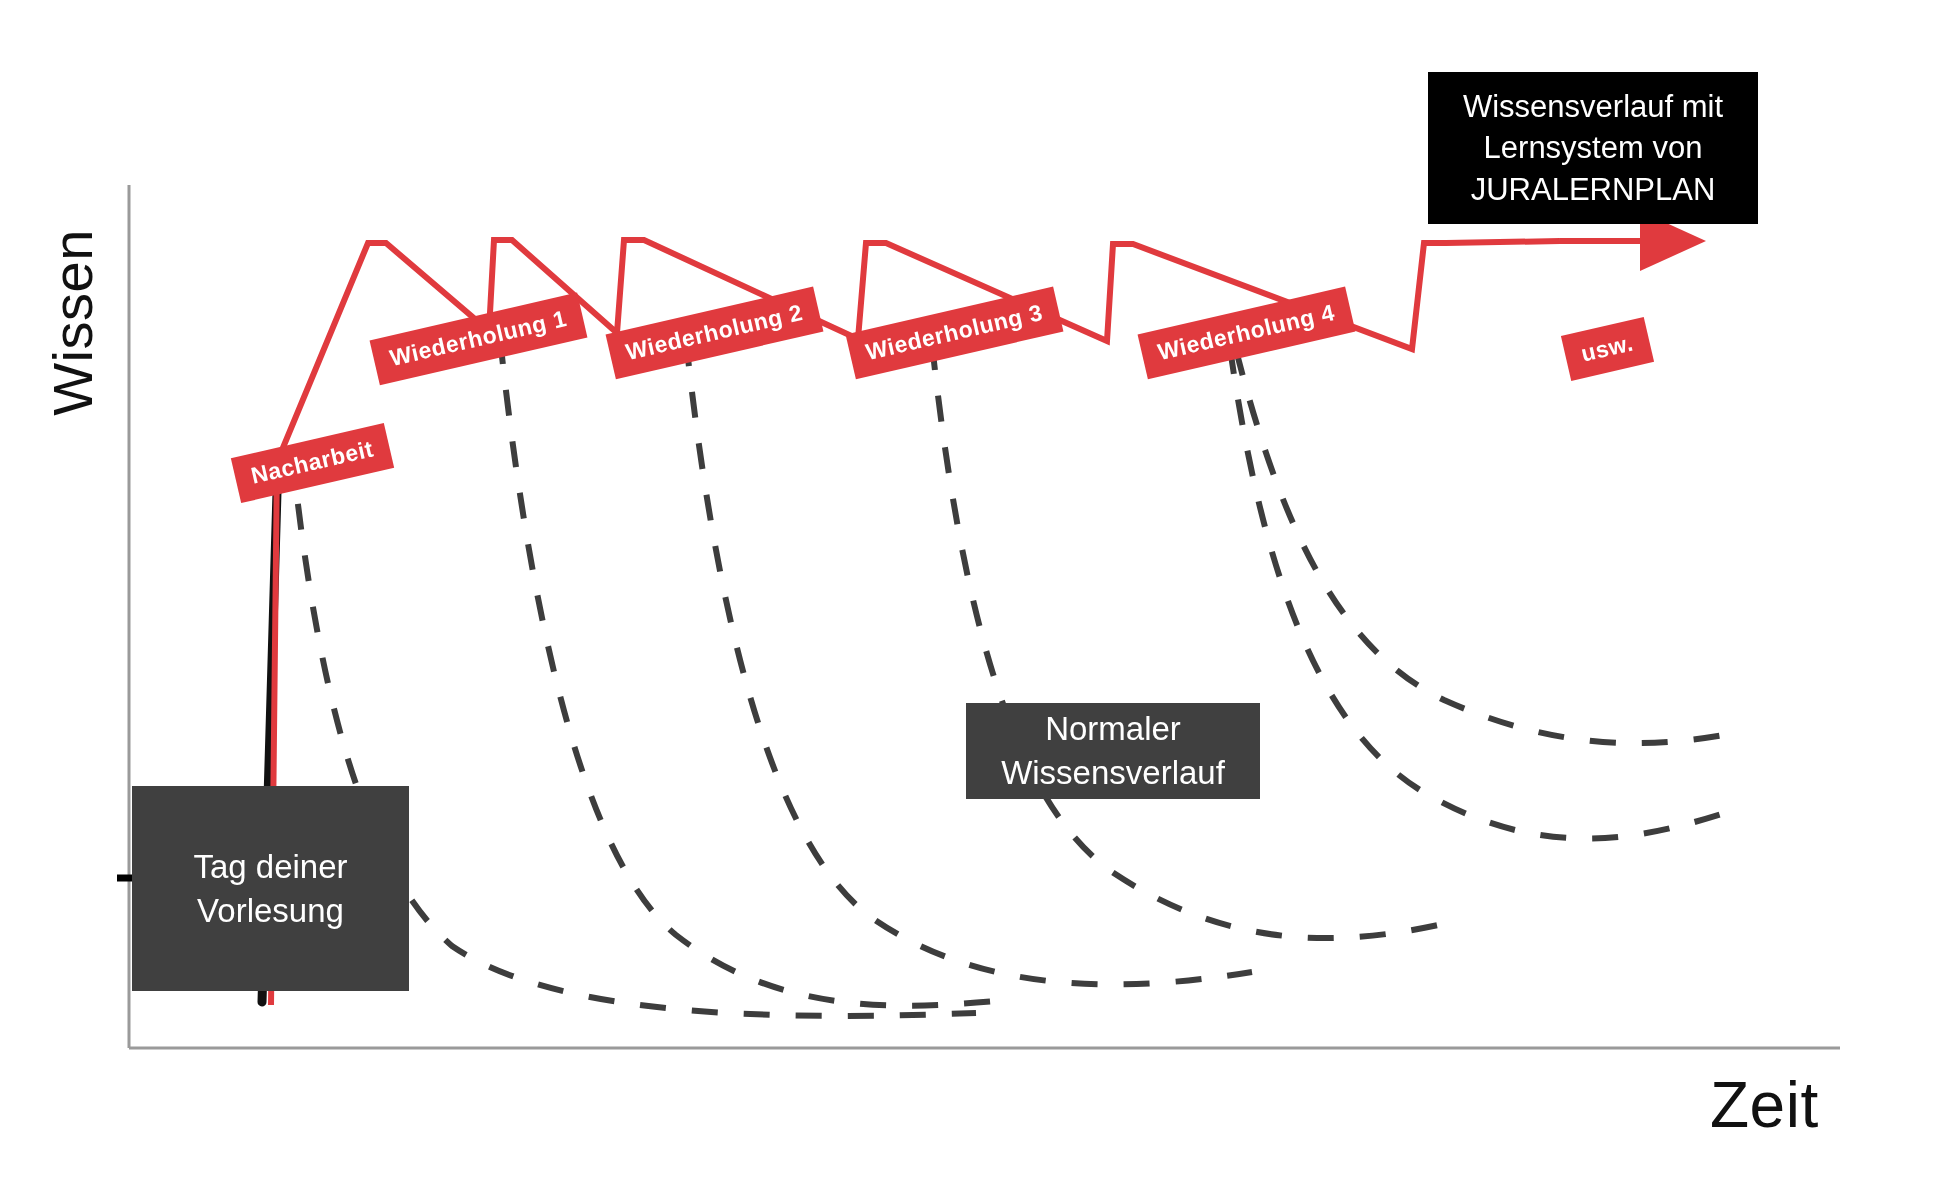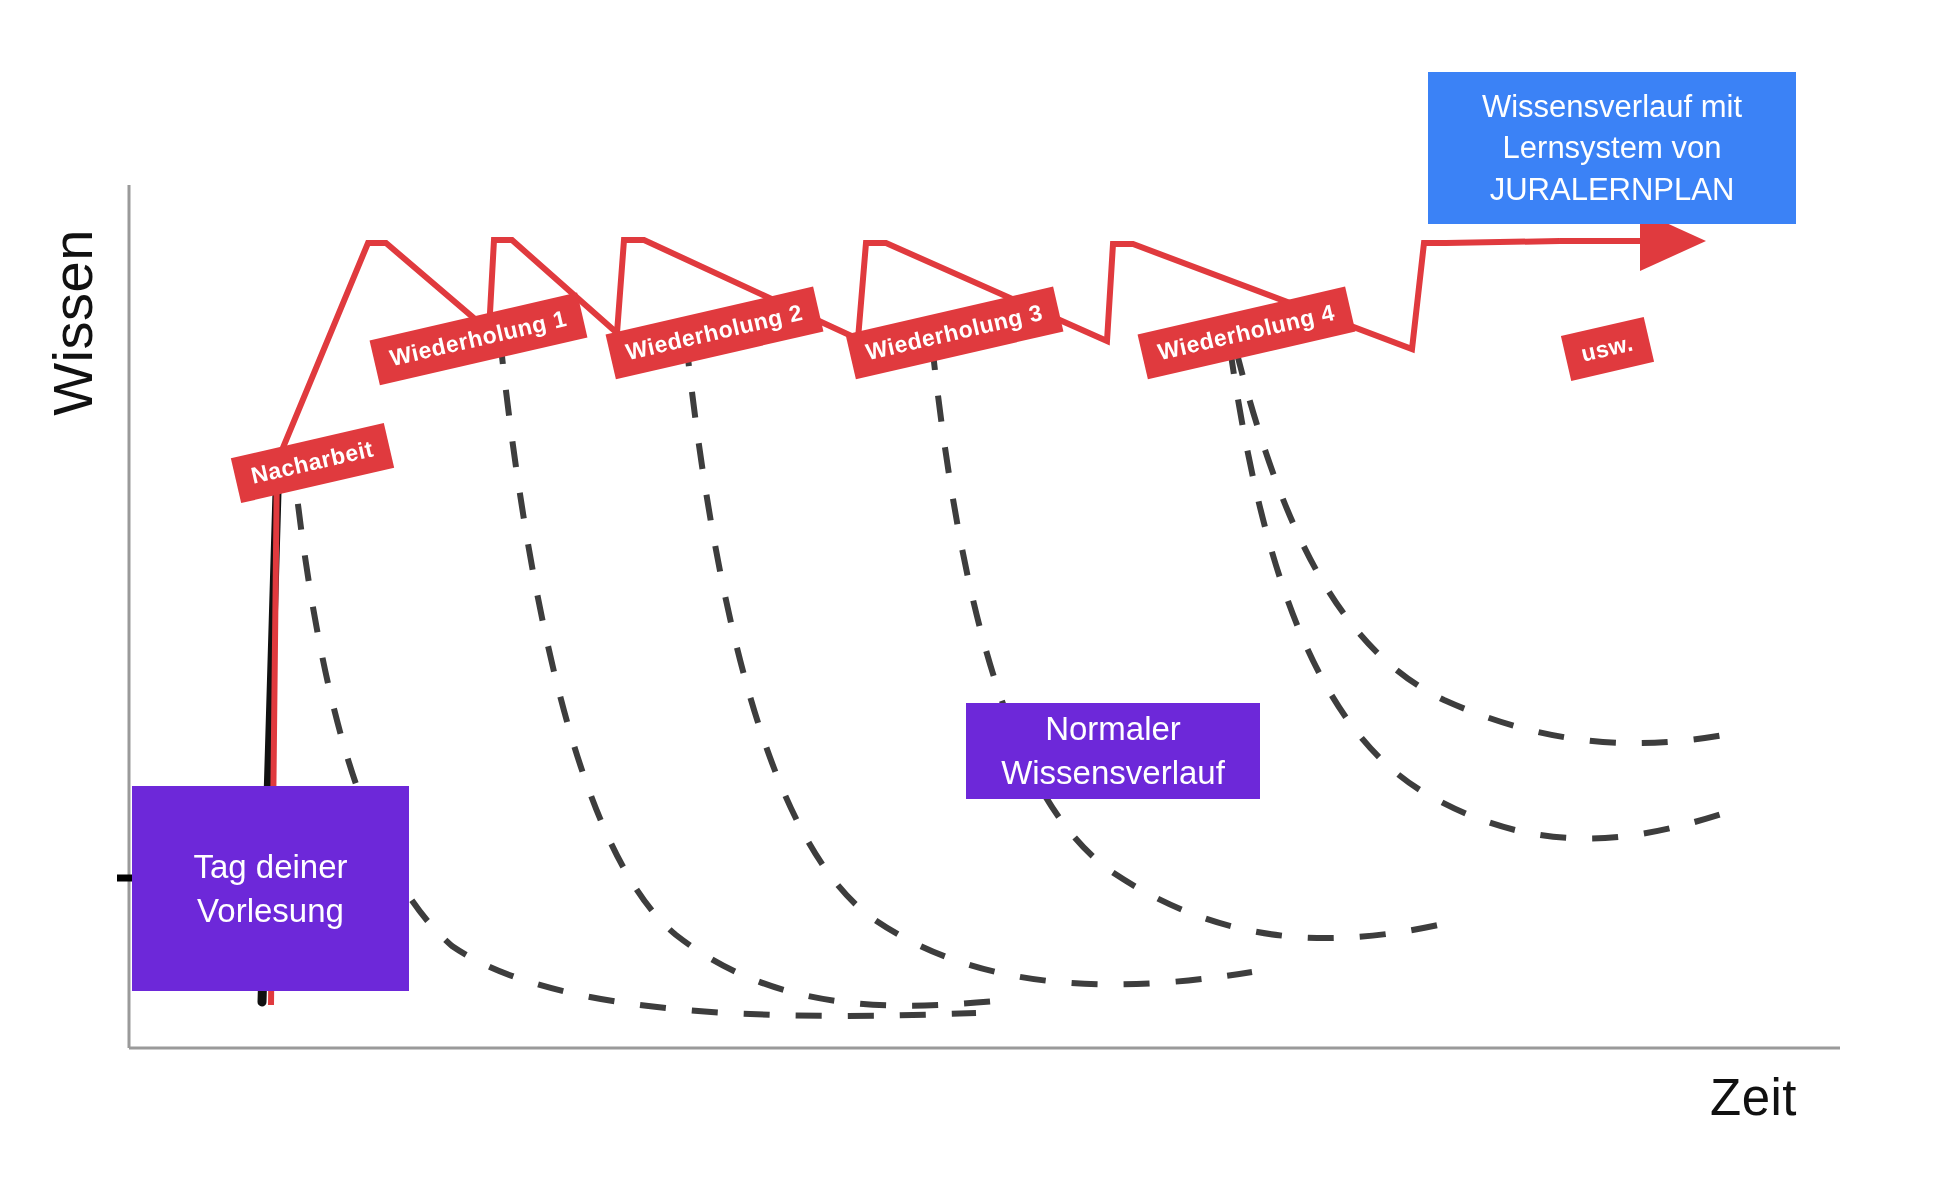--- a/index.html
+++ b/index.html
@@ -36,21 +36,21 @@
     font-size: 56px;
     left: -48px;
     top: 290px;
     width: 240px;
     text-align: center;
     transform: rotate(-90deg);
     transform-origin: center center;
     letter-spacing: 0.5px;
   }
   #x-axis-title {
-    font-size: 51px;
+    font-size: 64px;
     left: 1710px;
     top: 1068px;
     letter-spacing: 0.5px;
   }
 
   
   .tag {
     position: absolute;
     background: #e03a3e;
     color: #ffffff;
@@ -60,39 +60,39 @@
     padding: 11px 16px 12px 16px;
     white-space: nowrap;
     transform-origin: center center;
     line-height: 1;
     box-sizing: border-box;
   }
 
   
   .black-box {
     position: absolute;
-    background: #6d28d9;
+    background: #404040;
     color: #ffffff;
     display: flex;
     align-items: center;
     justify-content: center;
     text-align: center;
     line-height: 1.32;
     font-size: 33px;
     box-sizing: border-box;
   }
 
   
   #legend-box {
     position: absolute;
-    background: #3b82f6;
+    background: #000000;
     color: #ffffff;
     left: 1428px;
     top: 72px;
-    width: 368px;
+    width: 330px;
     height: 152px;
     display: flex;
     align-items: center;
     justify-content: center;
     text-align: center;
     font-size: 31px;
     line-height: 1.33;
     box-sizing: border-box;
     padding: 4px 10px;
   }

